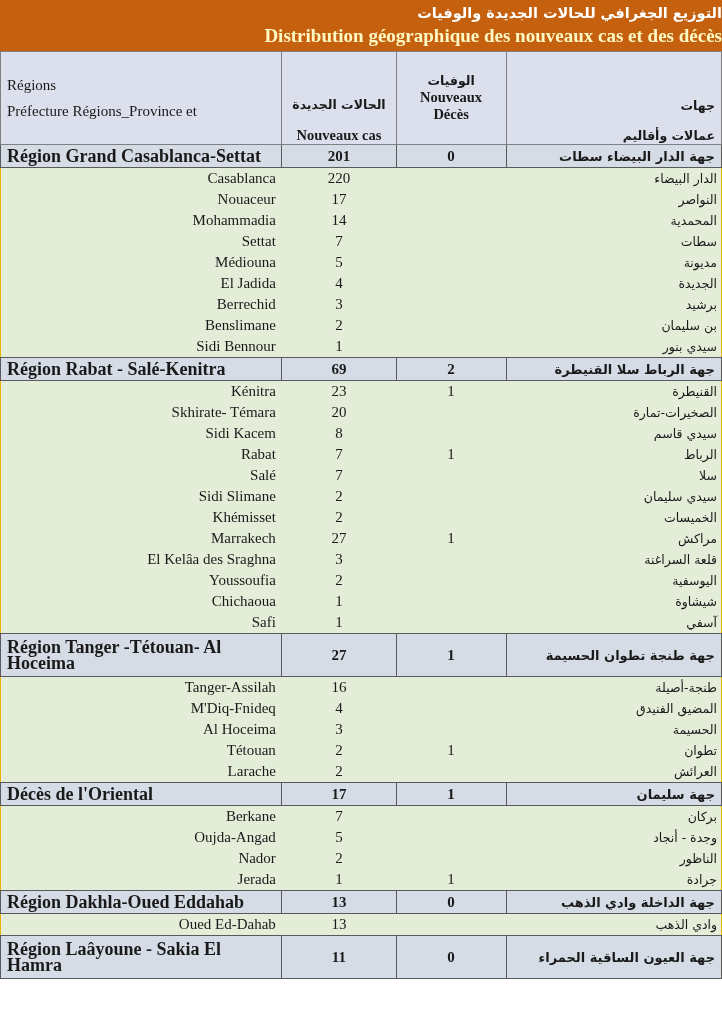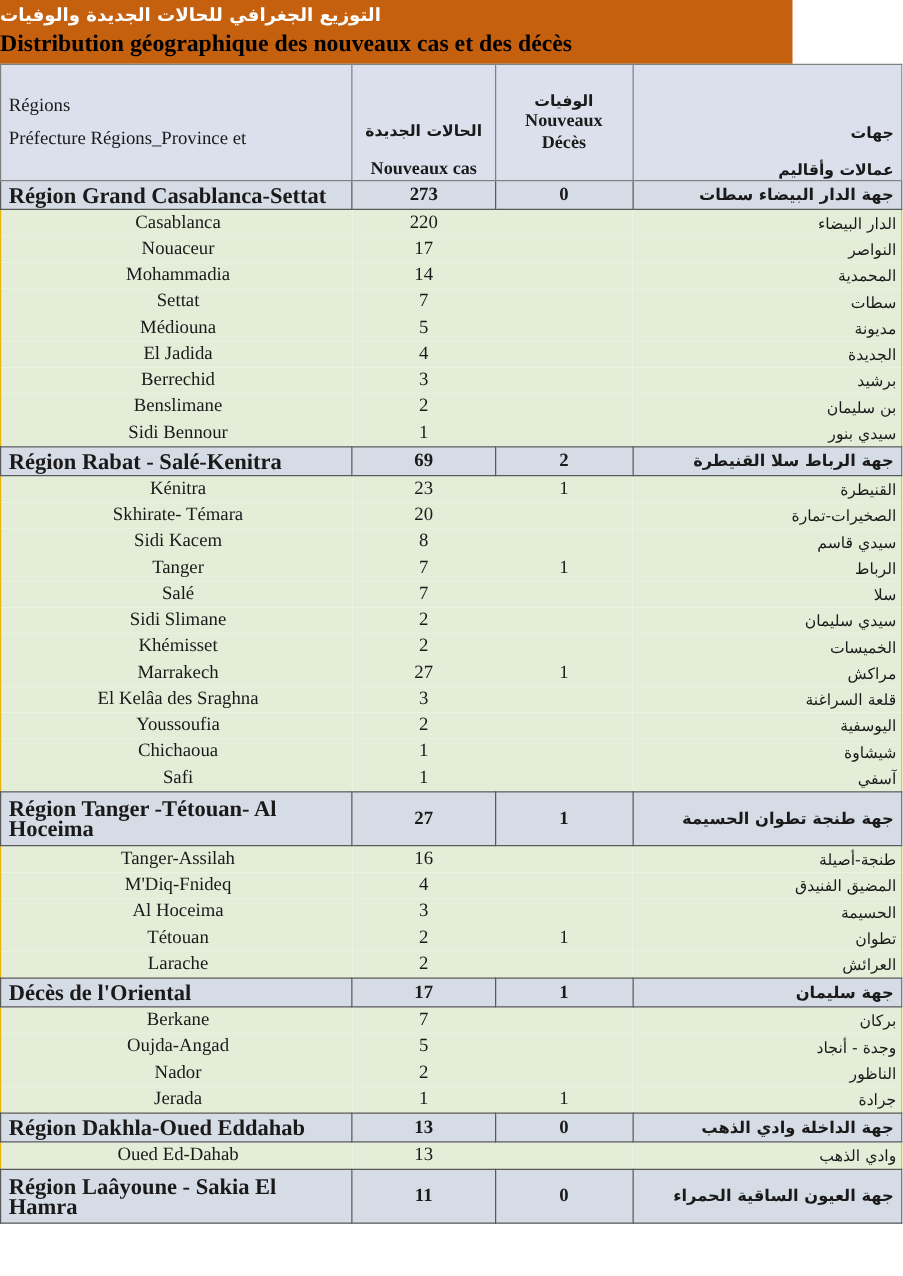--- a/index.html
+++ b/index.html
@@ -12,36 +12,36 @@
     width: 722px;
     height: 1021px;
     overflow: hidden;
     font-family: "Liberation Serif", "DejaVu Serif", serif;
     color: #1a1a1a;
   }
 
   
   .banner {
     background: #c5600f;
-    width: 634px;
+    width: 722px;
     box-sizing: border-box;
     padding: 4px 0 3px 0;
-    text-align: left;
+    text-align: right;
   }
   .banner-ar {
     color: #ffffff;
     font-family: "DejaVu Sans", "Liberation Sans", sans-serif;
     font-weight: bold;
     font-size: 14.5px;
     line-height: 19px;
     direction: rtl;
     letter-spacing: 0px;
   }
   .banner-fr {
-    color: #000000;
+    color: #fef9c3;
     font-family: "Liberation Serif", "DejaVu Serif", serif;
     font-weight: bold;
     font-size: 19px;
     line-height: 24px;
     margin-top: 1px;
   }
 
   
   table.geo {
     border-collapse: collapse;
@@ -132,21 +132,21 @@
   tr.region-row.two-line td { height: 42px; }
 
   
   tr.prov-row td {
     background: #e4edd8;
     border: none;
     height: 21px;
     font-weight: normal;
   }
   tr.prov-row td.cell-fr {
-    text-align: center;
+    text-align: right;
     font-size: 15px;
     padding-left: 8px;
   }
   tr.prov-row td.cell-num {
     text-align: center;
     font-size: 15px;
   }
   tr.prov-row td.cell-ar {
     text-align: right;
     direction: rtl;
@@ -185,21 +185,21 @@
         <span class="hd-num">Nouveaux</span>
         <span class="hd-num">Décès</span>
       </td>
       <td class="hd-right">
         <span class="hd-ar hd-ar-top">جهات</span>
         <span class="hd-ar">عمالات وأقاليم</span>
       </td>
     </tr>
   <tr class="region-row">
         <td class="cell-fr">Région Grand Casablanca-Settat</td>
-        <td class="cell-num">273</td>
+        <td class="cell-num">201</td>
         <td class="cell-num">0</td>
         <td class="cell-ar">جهة الدار البيضاء سطات</td>
       </tr>
       <tr class="prov-row">
         <td class="cell-fr">Casablanca</td>
         <td class="cell-num">220</td>
         <td class="cell-num"></td>
         <td class="cell-ar">الدار البيضاء</td>
       </tr>
       <tr class="prov-row">
@@ -268,21 +268,21 @@
         <td class="cell-num"></td>
         <td class="cell-ar">الصخيرات-تمارة</td>
       </tr>
       <tr class="prov-row">
         <td class="cell-fr">Sidi Kacem</td>
         <td class="cell-num">8</td>
         <td class="cell-num"></td>
         <td class="cell-ar">سيدي قاسم</td>
       </tr>
       <tr class="prov-row">
-        <td class="cell-fr">Tanger</td>
+        <td class="cell-fr">Rabat</td>
         <td class="cell-num">7</td>
         <td class="cell-num">1</td>
         <td class="cell-ar">الرباط</td>
       </tr>
       <tr class="prov-row">
         <td class="cell-fr">Salé</td>
         <td class="cell-num">7</td>
         <td class="cell-num"></td>
         <td class="cell-ar">سلا</td>
       </tr>

